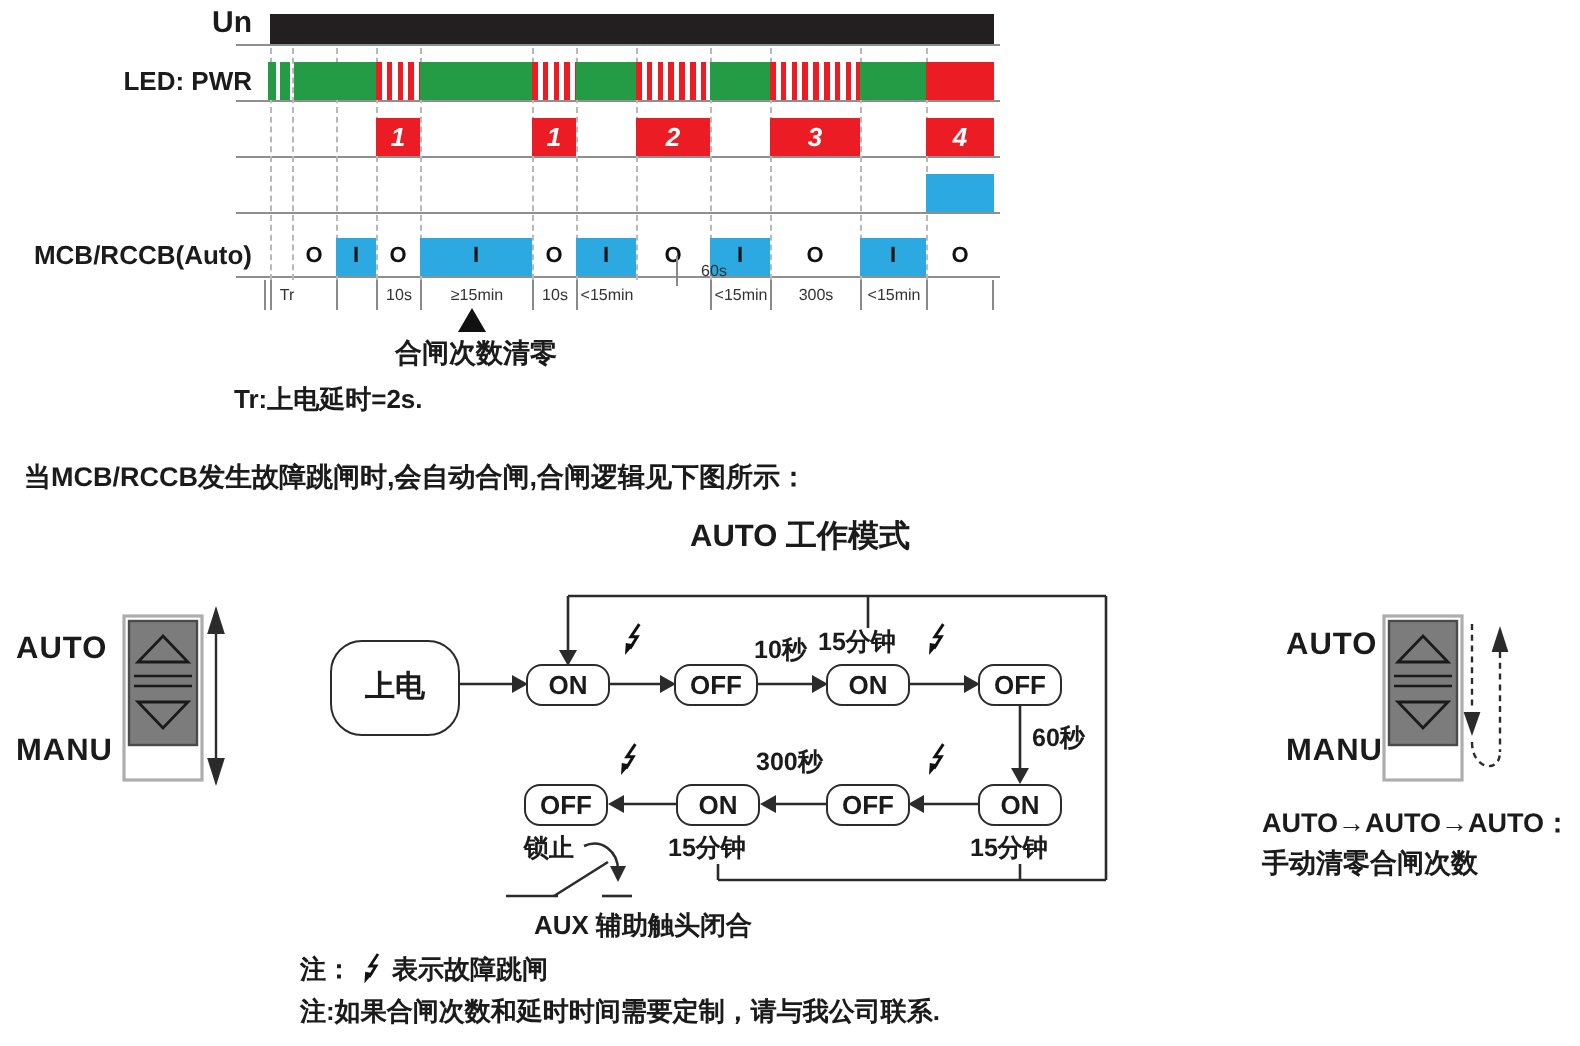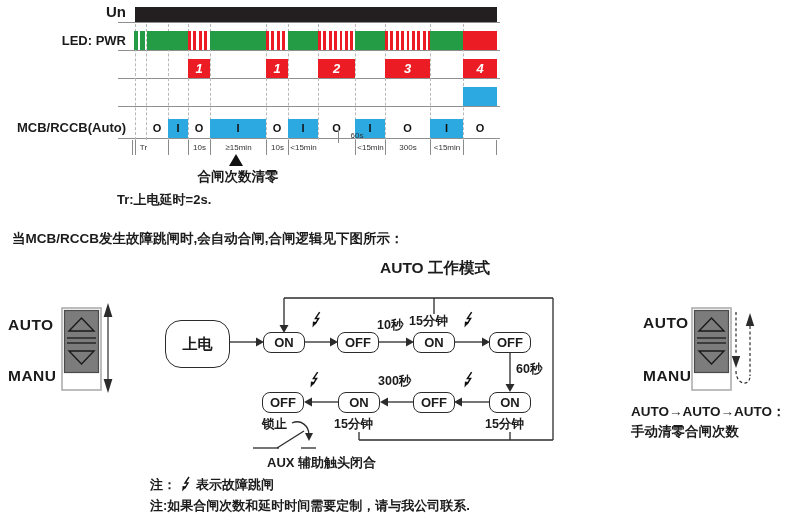--- a/index.html
+++ b/index.html
@@ -22,21 +22,21 @@
   .cell{border-left:1px solid #8a8a8a;color:#333;font-size:8px;line-height:15px;text-align:center;white-space:nowrap;}
   .cellend{border-right:1px solid #8a8a8a;}
   .rowlabel{position:absolute;left:0;width:126px;text-align:right;font-size:13px;font-weight:600;color:#1b1b1b;white-space:nowrap;}
   .rowlabel.big{font-size:15px;}
   
   #reset-arrow{position:absolute;left:229px;top:154px;width:0;height:0;
       border-left:7px solid transparent;border-right:7px solid transparent;border-bottom:12px solid #111;}
   #reset-text{position:absolute;left:183px;top:168px;width:110px;text-align:center;font-size:13.5px;font-weight:700;}
   #tr-note{position:absolute;left:117px;top:191px;font-size:13px;font-weight:700;}
   #intro{position:absolute;left:12px;top:220px;font-size:13.5px;font-weight:700;margin-top:10px;}
-  #flow-title{position:absolute;left:310px;top:258px;width:180px;text-align:right;font-size:15.5px;font-weight:600;}
+  #flow-title{position:absolute;left:310px;top:258px;width:180px;text-align:center;font-size:15.5px;font-weight:600;}
   
   .node{position:absolute;width:42px;height:21px;background:#fff;border:1.5px solid #2b2b2b;
         border-radius:8px;font-size:13px;font-weight:700;text-align:center;line-height:19px;box-sizing:border-box;}
   .startnode{position:absolute;left:165px;top:320px;width:65px;height:48px;background:#fff;
         border:1.5px solid #2b2b2b;border-radius:16px;font-size:15px;font-weight:700;
         text-align:center;line-height:46px;box-sizing:border-box;}
   .flabel{position:absolute;font-size:12.5px;font-weight:600;white-space:nowrap;}
   .flabel.center{text-align:left;}
   #overlay{position:absolute;left:0;top:0;pointer-events:none;}
   

